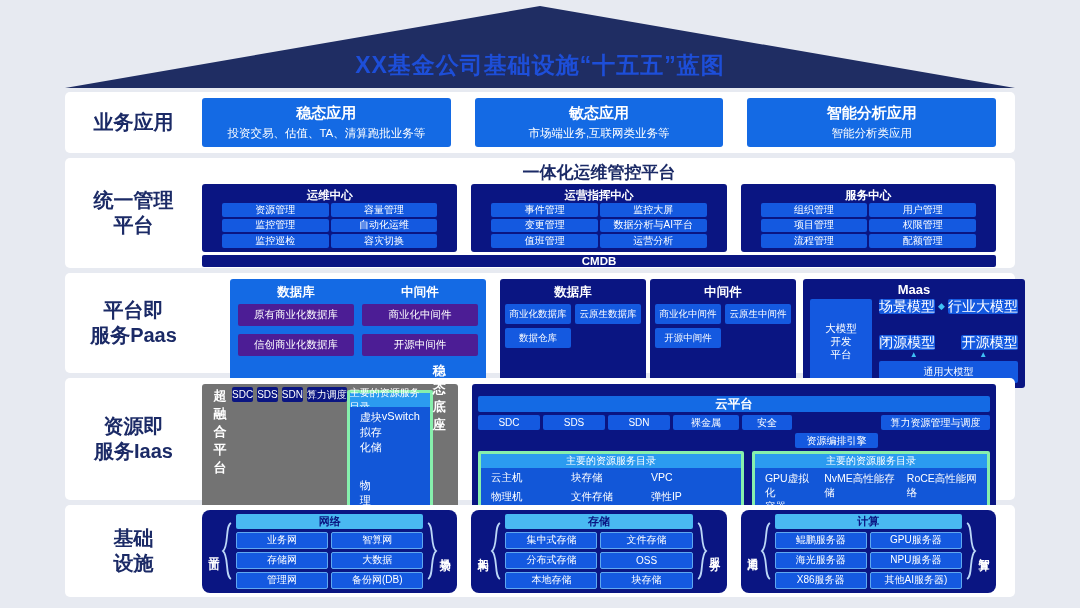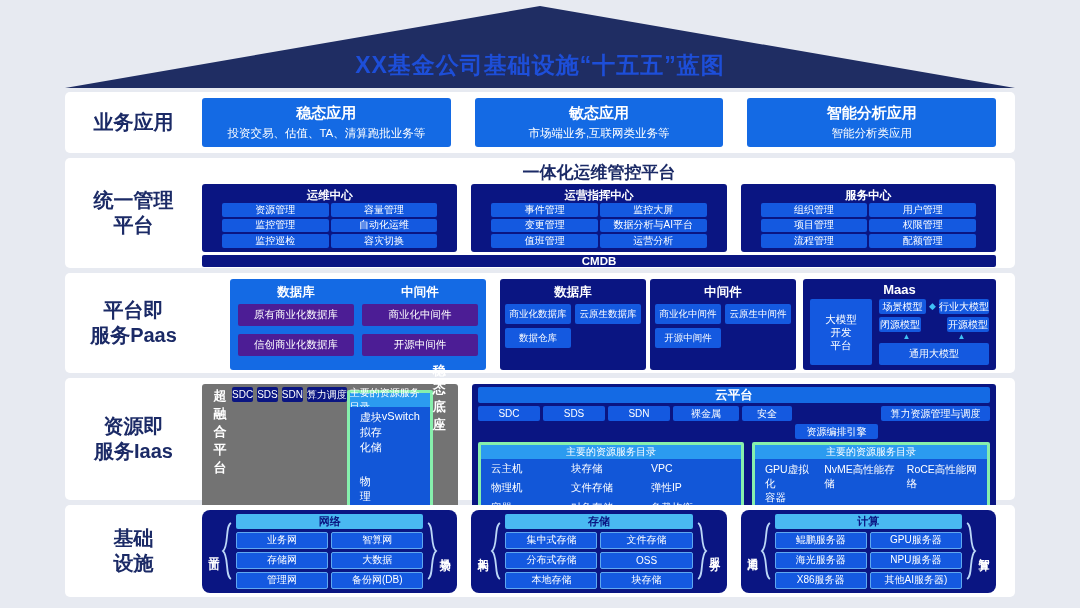--- a/index.html
+++ b/index.html
@@ -59,42 +59,42 @@
   .small-grid{display:grid;grid-template-columns:1fr 1fr;gap:4px;margin-top:2px;}
   .small-grid .chip{height:20px;font-size:9.5px;}
   .maas-box{flex:1;margin-left:7px;background:#0a1582;border-radius:3px;padding:3px 7px 5px;
             box-sizing:border-box;color:#fff;display:flex;flex-direction:column;}
   .maas-hd{text-align:center;font-size:13px;font-weight:bold;height:17px;}
   .maas-body{display:flex;gap:7px;flex:1;}
   .devp{width:62px;flex:0 0 62px;background:#1459e0;border-radius:2px;display:flex;flex-direction:column;
         align-items:center;justify-content:center;font-size:10.5px;line-height:13px;}
   .maas-right{flex:1;display:flex;flex-direction:column;}
   .maas-r1{display:flex;align-items:center;gap:3px;}
-  .maas-r1 .chip,.maas-r2 .chip{flex:1;height:15px;font-size:10px;}
+  .maas-r1 .chip,.maas-r2 .chip{flex:1;height:15px;font-size:14px;}
   .maas-arrow{color:#3fc0f5;font-size:9px;line-height:9px;}
-  .maas-r2{display:flex;gap:26px;margin-top:3px;}
+  .maas-r2{display:flex;gap:26px;margin-top:21px;}
   .maas-arrows{display:flex;height:9px;margin-top:1px;}
   .maas-arrows div{flex:1;text-align:center;color:#3fc0f5;font-size:8px;line-height:8px;}
   .maas-r3 .chip{height:22px;font-size:10px;margin-top:1px;}
 
   
   .iaas-wrap{display:flex;flex:1;}
   .hci-box{width:256px;flex:0 0 256px;background:#737373;border-radius:3px;padding:3px 6px 4px;
            box-sizing:border-box;color:#fff;display:flex;flex-direction:row;}
   .hci-title{text-align:center;font-weight:bold;font-size:13px;height:17px;}
   .hci-chips{display:flex;gap:4px;}
   .hci-chips .chip{flex:1;background:#0a1582;height:15px;font-size:10px;}
   .catalog{border:3px solid #86efac;border-radius:2px;margin-top:3px;display:flex;flex-direction:column;flex:1;}
   .catalog-hd{height:14px;background:#2b9bf0;color:#fff;font-size:10px;display:flex;
               align-items:center;justify-content:center;}
   .catalog-body{flex:1;background:#1257d8;padding:3px 10px;font-size:11px;}
   .grid3{display:grid;grid-template-columns:1fr 1fr 1fr;row-gap:2px;text-align:left;}
   .base-bar{height:17px;display:flex;align-items:center;justify-content:center;
             font-weight:bold;font-size:13px;margin-top:2px;}
-  .cloud-box{flex:1;margin-left:14px;background:#0a1582;border-radius:3px;padding:3px 6px 4px;
+  .cloud-box{flex:1;margin-left:14px;background:#0a1582;border-radius:3px;padding:12px 6px 4px;
              box-sizing:border-box;color:#fff;display:flex;flex-direction:column;}
   .cloud-hd{height:16px;background:#146ae4;border-radius:2px;font-weight:bold;font-size:12.5px;
             display:flex;align-items:center;justify-content:center;}
   .cloud-chips{display:flex;gap:3px;margin-top:3px;}
   .cloud-chips .chip{height:15px;font-size:10px;padding:0 4px;}
   .cc-s{flex:0 0 54px;}
   .cc-m{flex:0 0 58px;}
   .cc-xs{flex:0 0 42px;}
   .cc-l{flex:1;margin-top:18px;}
   .cc-xl{flex:1.35;}

